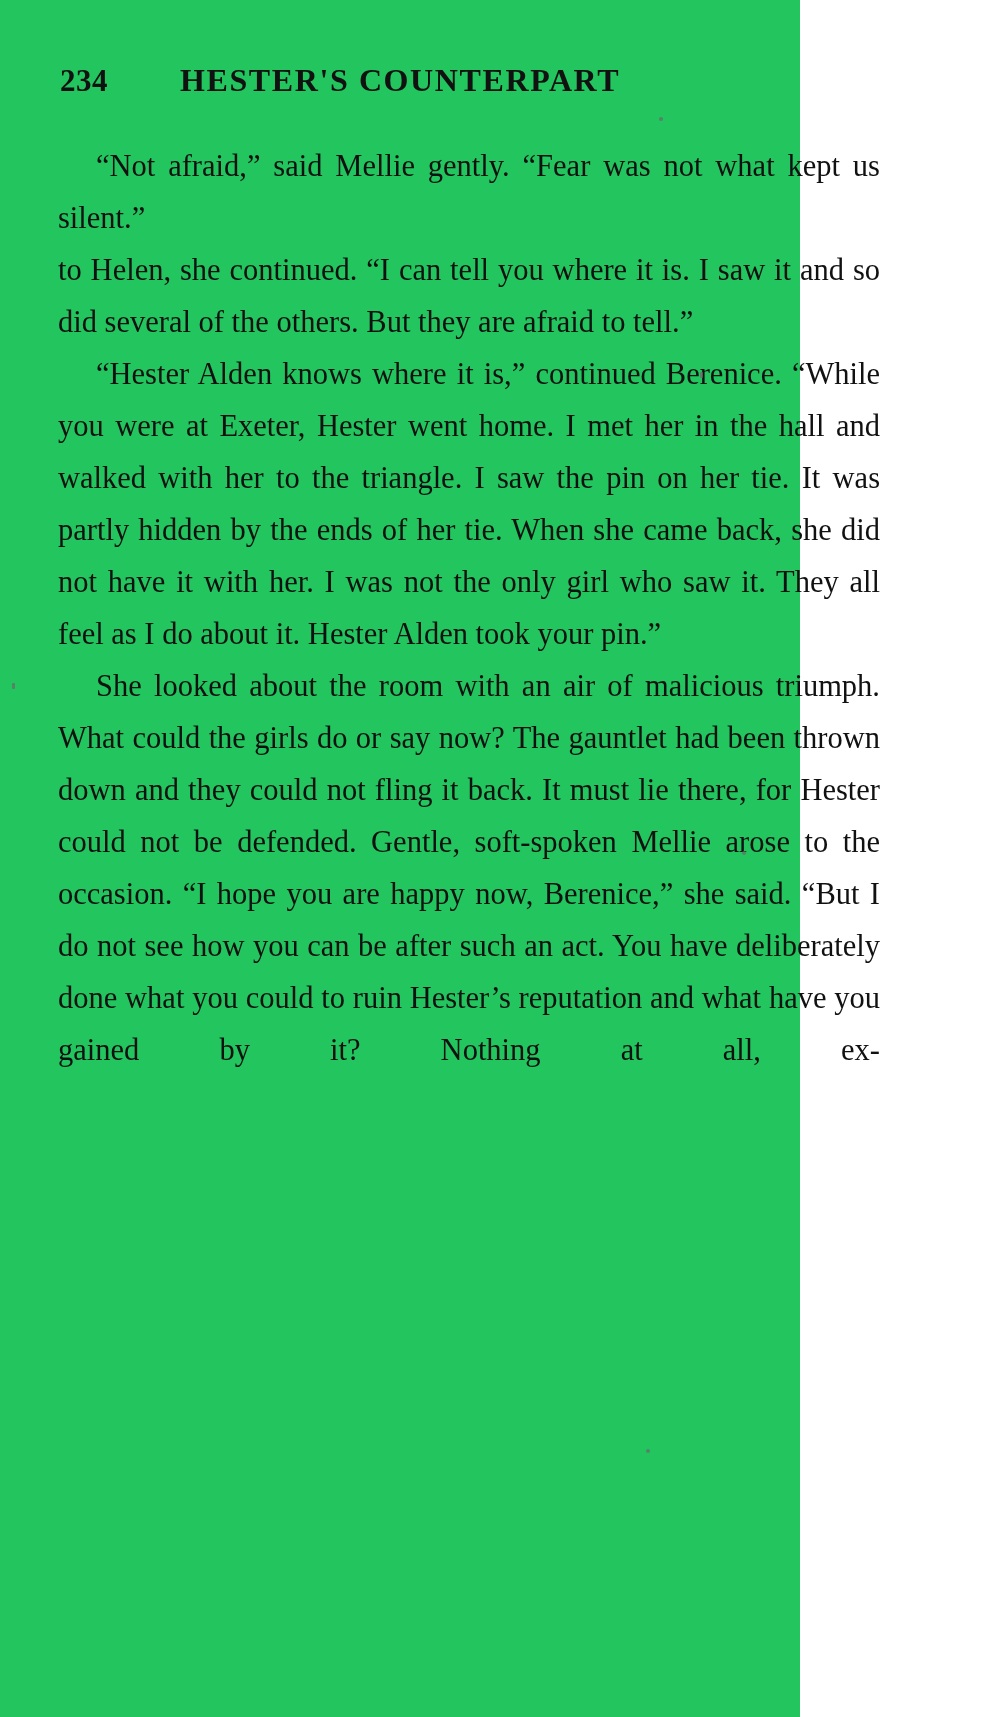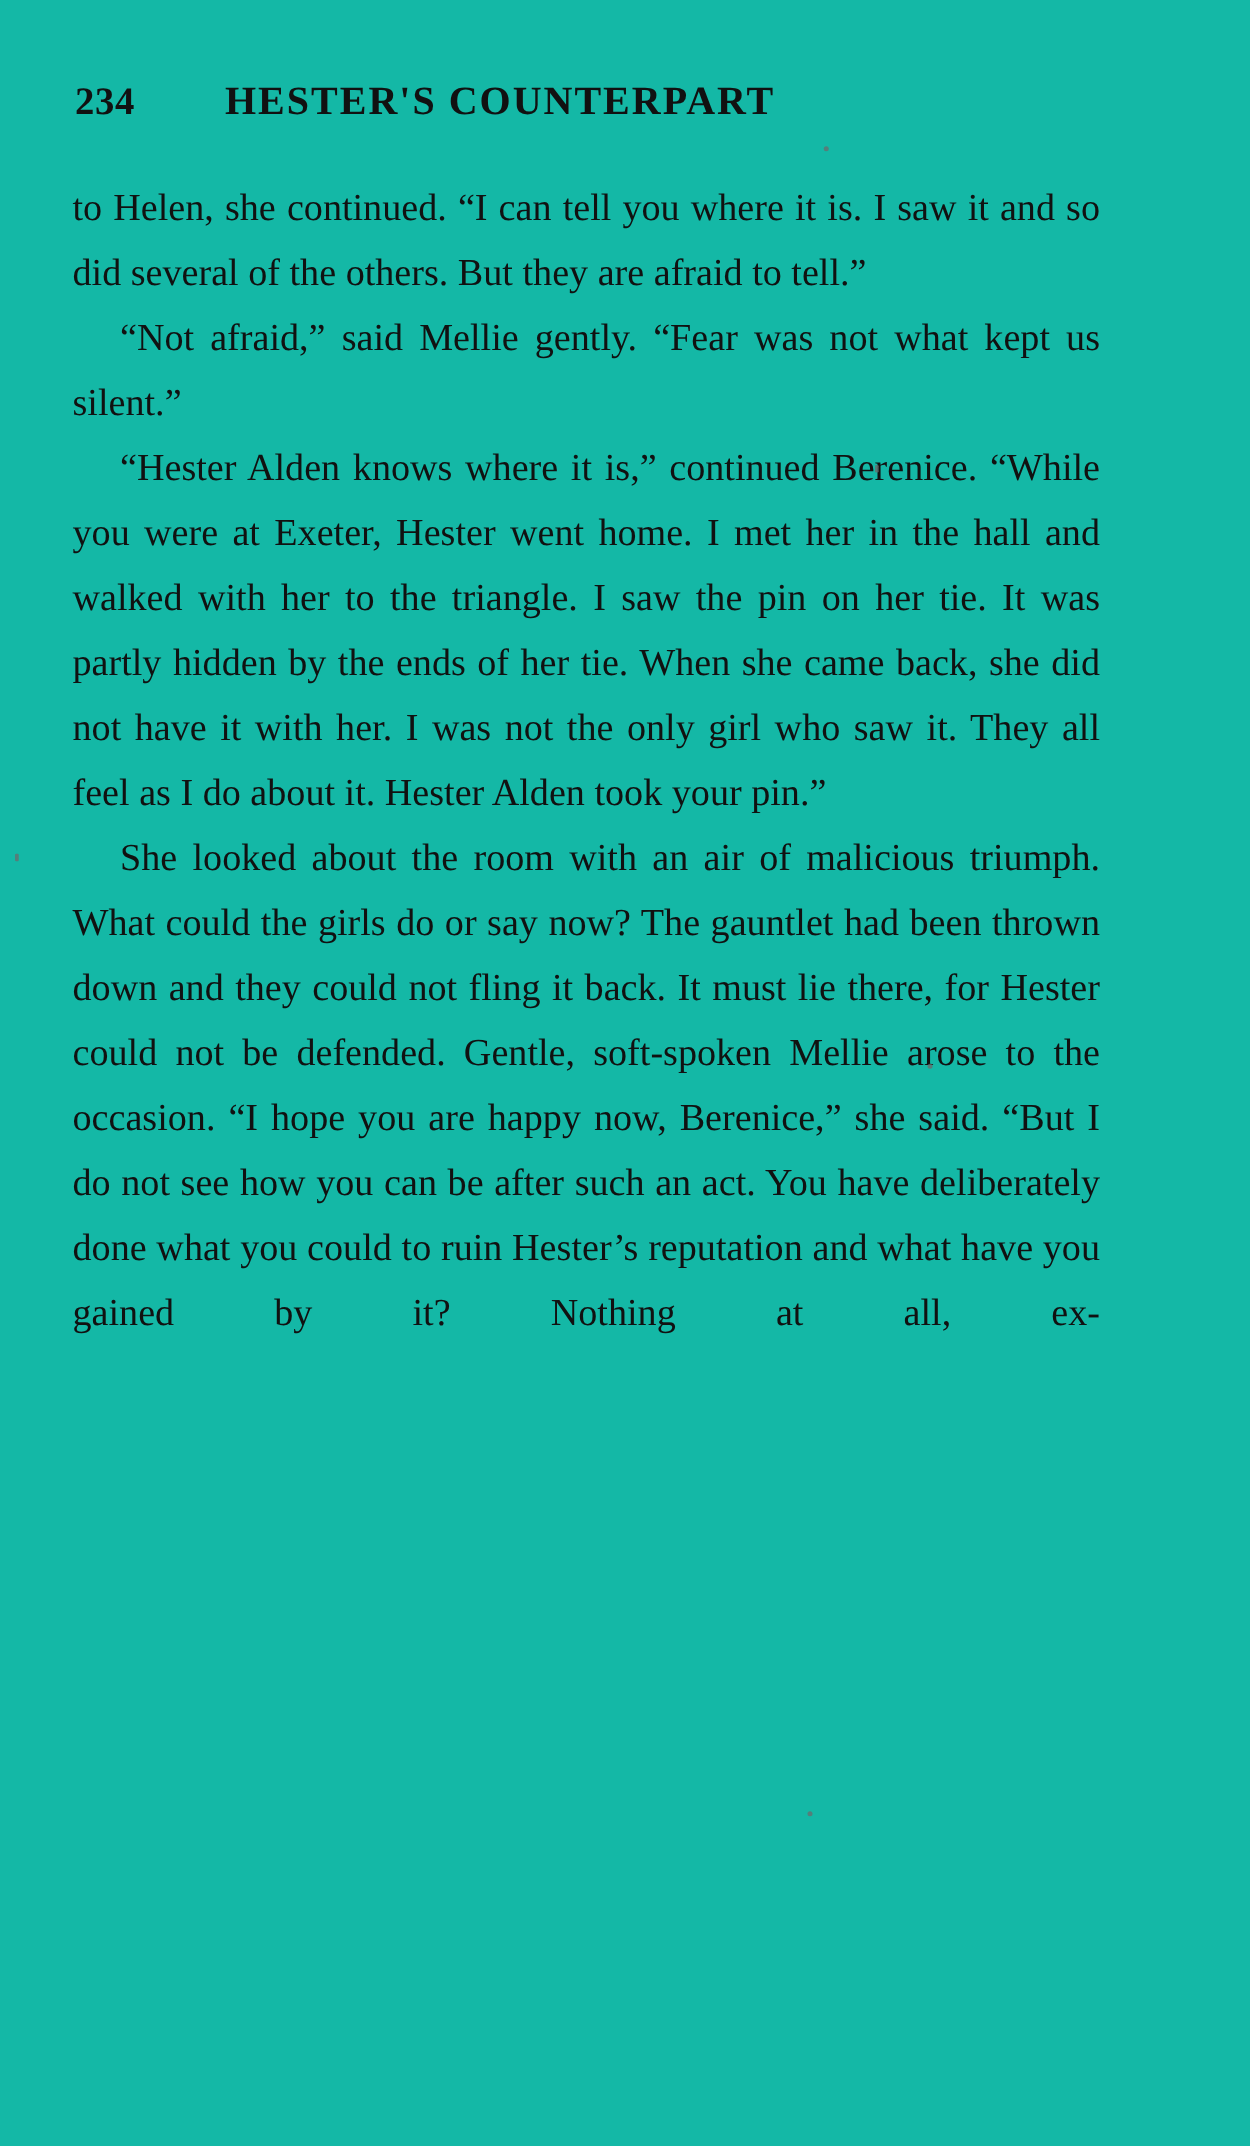--- a/index.html
+++ b/index.html
@@ -11,23 +11,23 @@
     width: 1000px;
     height: 1717px;
     font-family: "Liberation Serif", serif;
     color: #111111;
     position: relative;
     overflow: hidden;
   }
   .page {
     position: absolute;
     top: 0; left: 0;
-    width: 1000px;
+    width: 800px;
     height: 1717px;
-    background: #14b8a6;
+    background: #22c55e;
   }
   .header {
     position: absolute;
     top: 62px;
     left: 60px;
     width: 820px;
     height: 46px;
     display: flex;
     align-items: baseline;
   }
@@ -86,22 +86,22 @@
 <body>
 
 <div class="page">
 
   <div class="header">
     <div class="page-number">234</div>
     <div class="running-head">HESTER'S COUNTERPART</div>
   </div>
 
   <div class="body-text">
+    <p class="para indent">“Not afraid,” said Mellie gently.  “Fear was not what kept us silent.”</p>
     <p class="para">to Helen, she continued.  “I can tell you where it is.  I saw it and so did several of the others.  But they are afraid to tell.”</p>
-    <p class="para indent">“Not afraid,” said Mellie gently.  “Fear was not what kept us silent.”</p>
     <p class="para indent">“Hester Alden knows where it is,” continued Berenice.  “While you were at Exeter, Hester went home.  I met her in the hall and walked with her to the triangle.  I saw the pin on her tie.  It was partly hidden by the ends of her tie.  When she came back, she did not have it with her.  I was not the only girl who saw it.  They all feel as I do about it.  Hester Alden took your pin.”</p>
     <p class="para indent full-justify">She looked about the room with an air of malicious triumph.  What could the girls do or say now?  The gauntlet had been thrown down and they could not fling it back.  It must lie there, for Hester could not be defended. Gentle, soft-spoken Mellie arose to the occasion.  “I hope you are happy now, Berenice,” she said.  “But I do not see how you can be after such an act.  You have deliberately done what you could to ruin Hester’s reputation and what have you gained by it?  Nothing at all, ex-</p>
   </div>
 
   <span class="dot" style="left:659px; top:117px;"></span>
   <span class="dot d2" style="left:700px; top:372px;"></span>
   <span class="dot d2" style="left:12px; top:683px;"></span>
   <span class="dot" style="left:742px; top:851px;"></span>
   <span class="dot" style="left:646px; top:1449px;"></span>
 </div>

